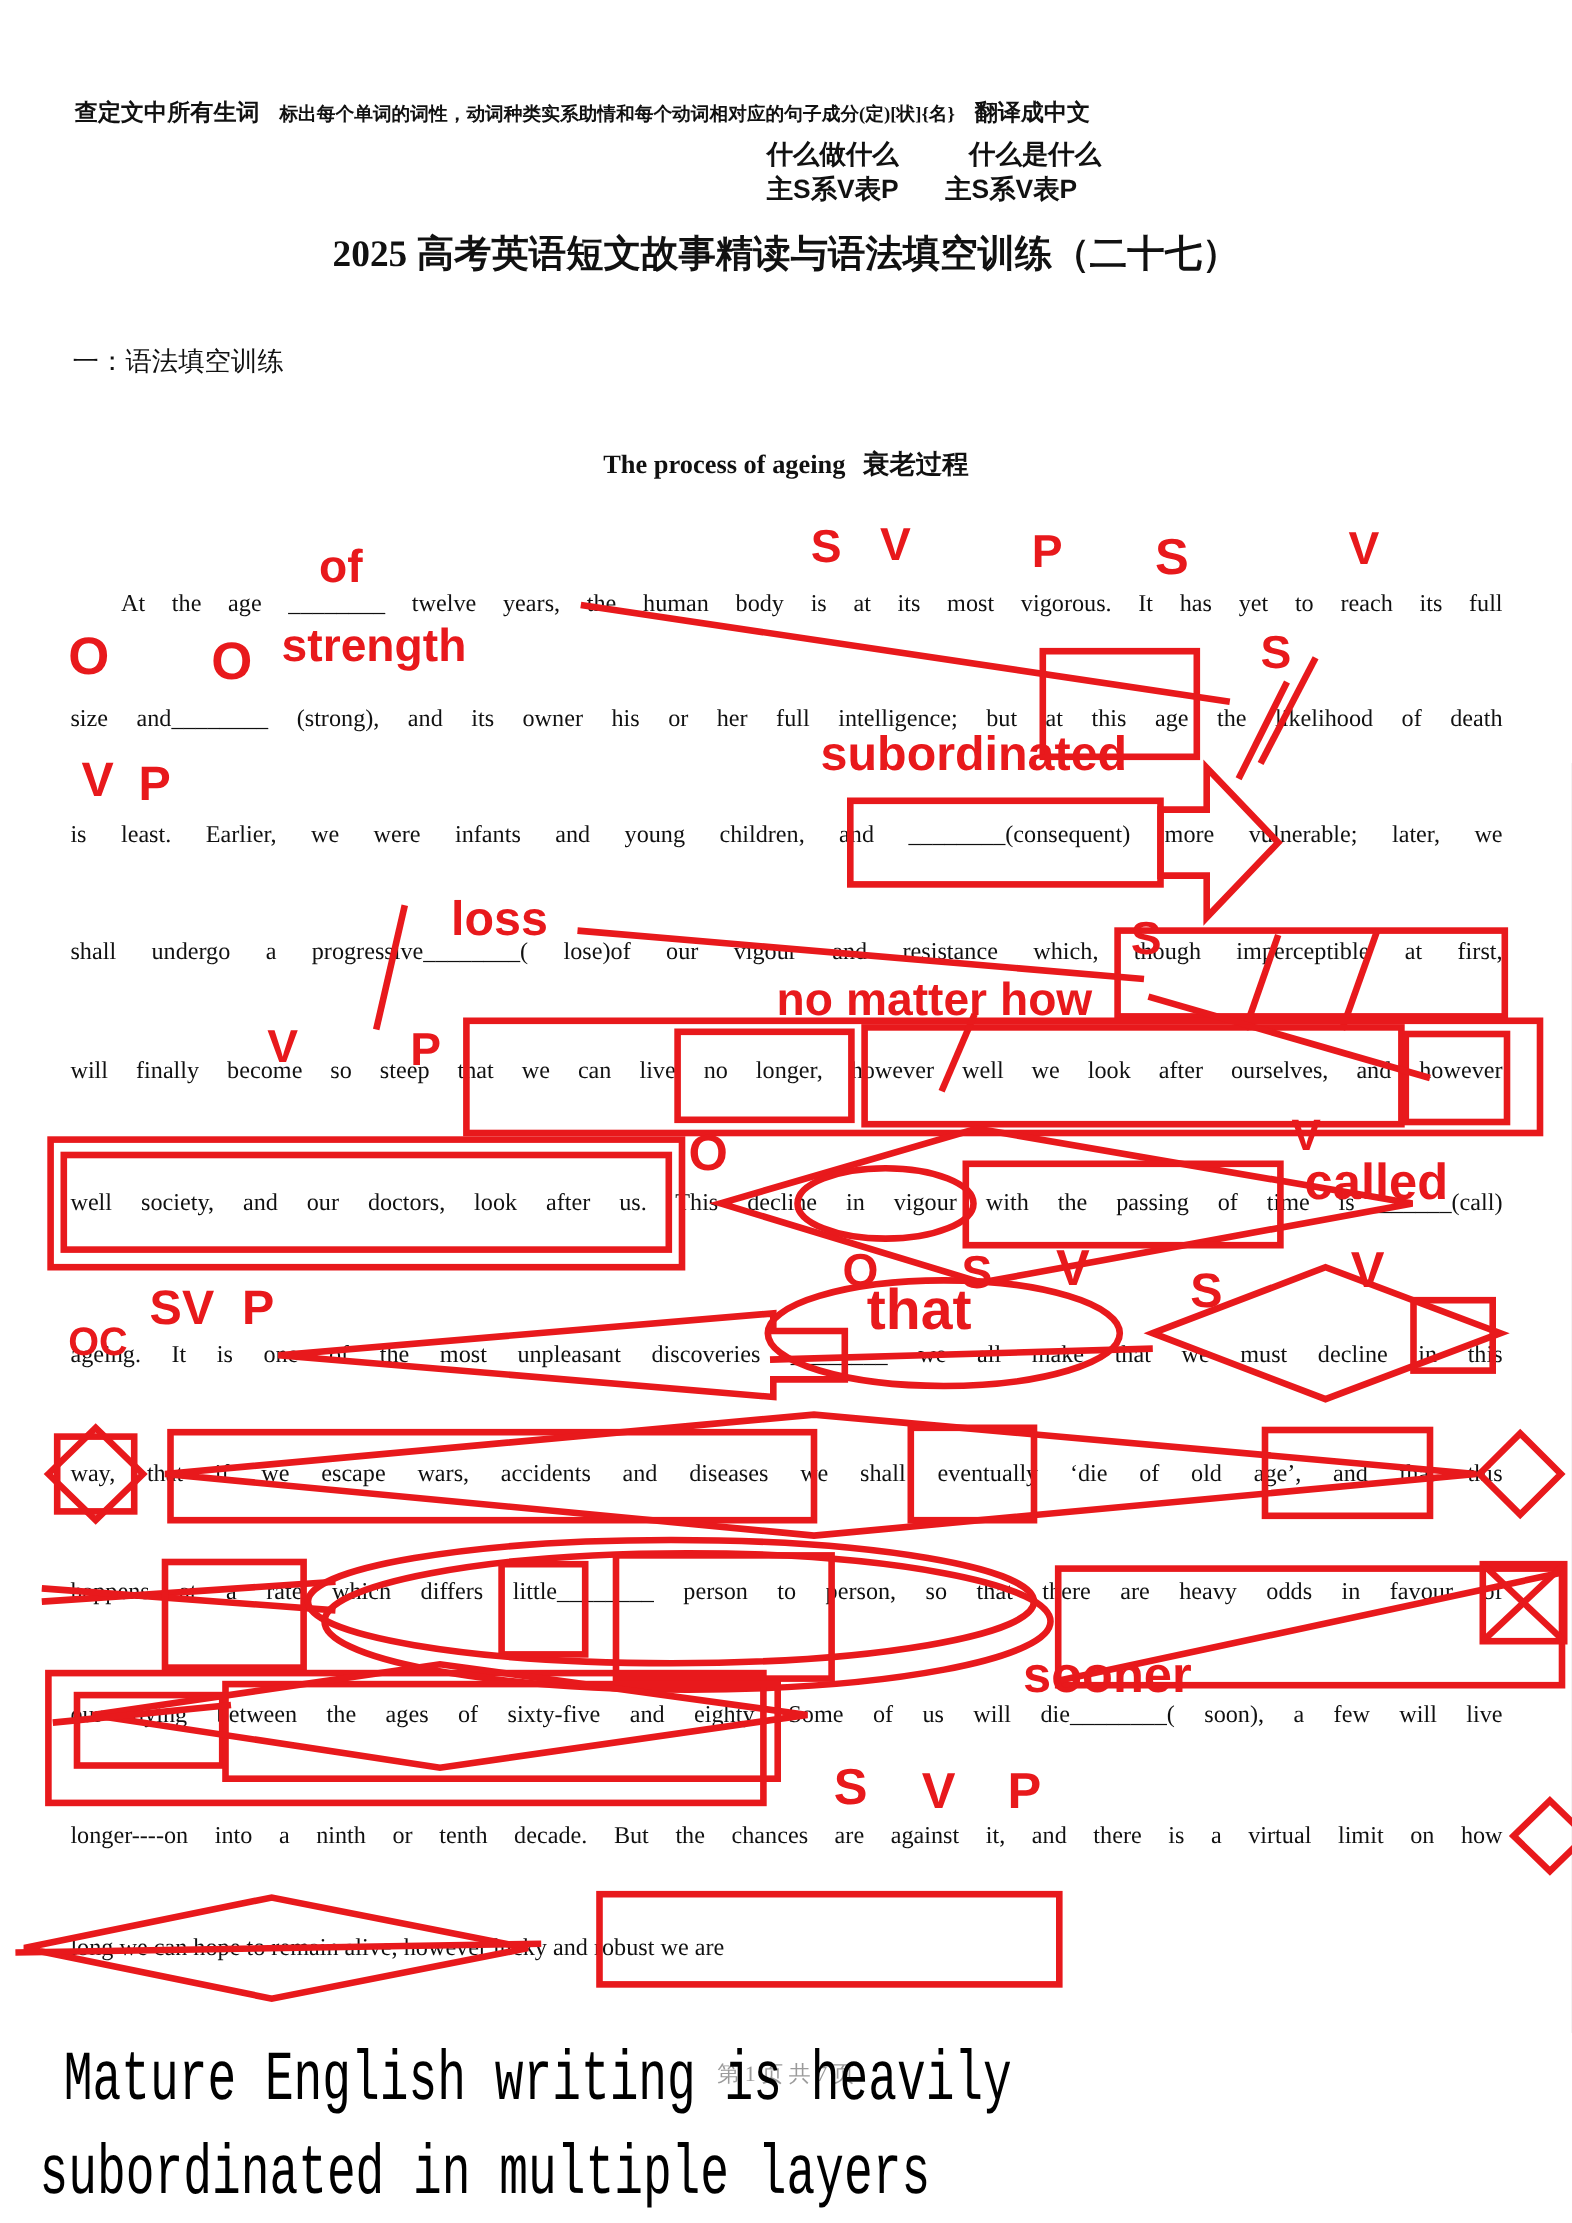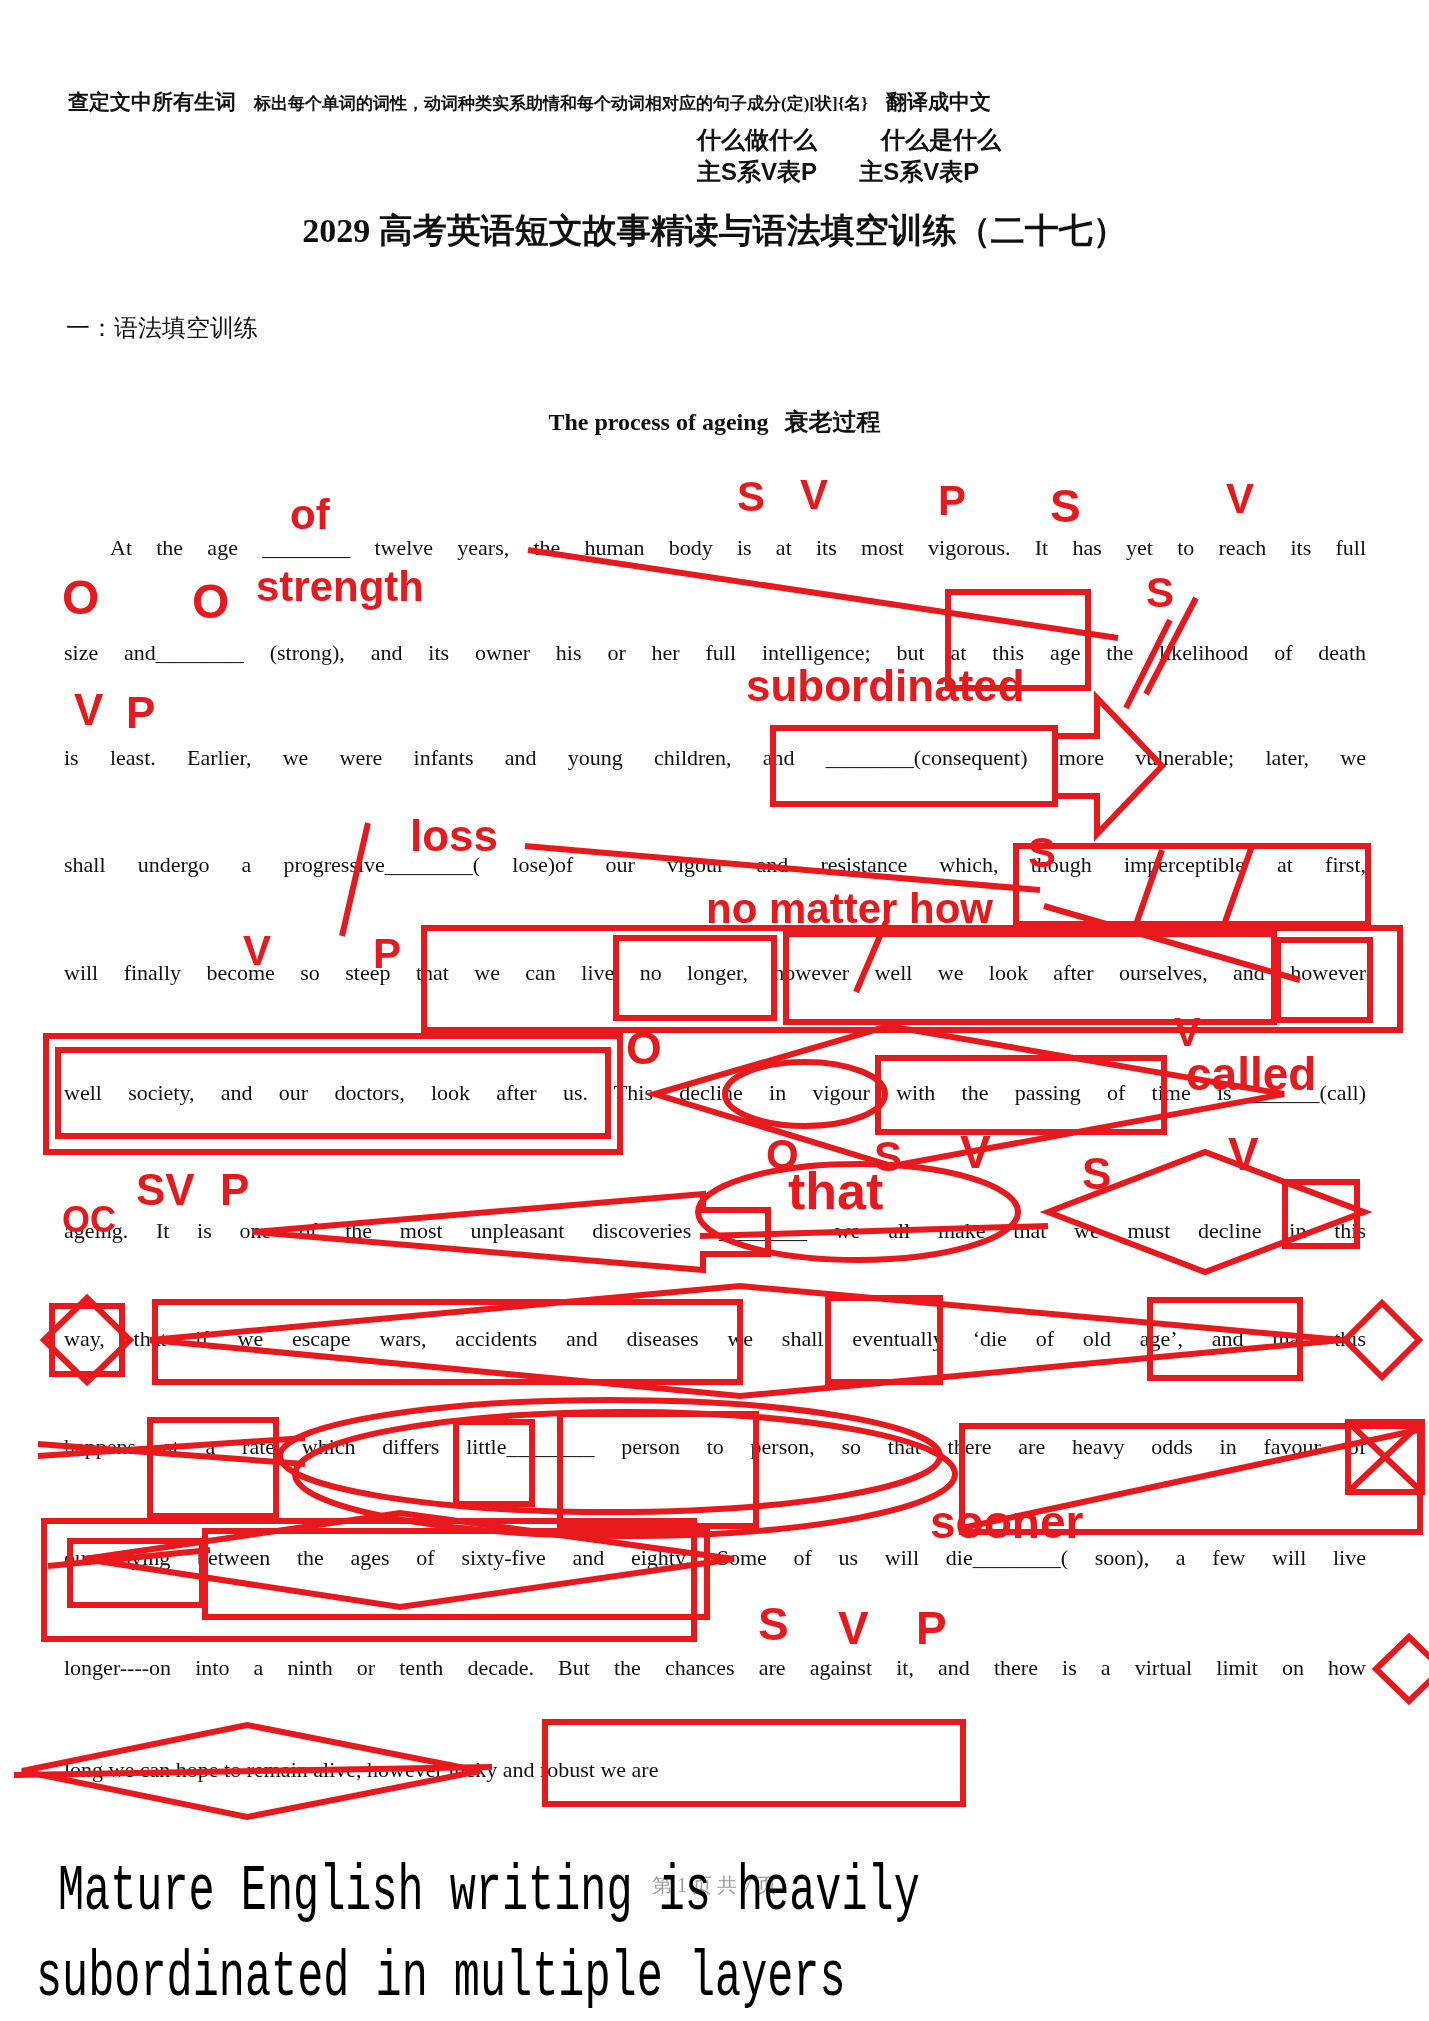--- a/index.html
+++ b/index.html
@@ -45,21 +45,21 @@
   </div>
   <div class="hdr2">
     <span>什么做什么</span>
     <span class="gap">什么是什么</span>
   </div>
   <div class="hdr3">
     <span>主S系V表P</span>
     <span class="gap">主S系V表P</span>
   </div>
 
-  <h1 class="title">2029 高考英语短文故事精读与语法填空训练（二十七）</h1>
+  <h1 class="title">2025 高考英语短文故事精读与语法填空训练（二十七）</h1>
   <div class="section">一：语法填空训练</div>
 
   <div class="ptitle">
     <span>The process of ageing</span>
     <span class="pzh">衰老过程</span>
   </div>
 
   <div>
       <div class="tline indent" style="top: 535px;">At the age ________ twelve years, the human body is at its most vigorous. It has yet to reach its full</div>
       <div class="tline" style="top: 640px;">size and________ (strong), and its owner his or her full intelligence; but at this age the likelihood of death</div>

